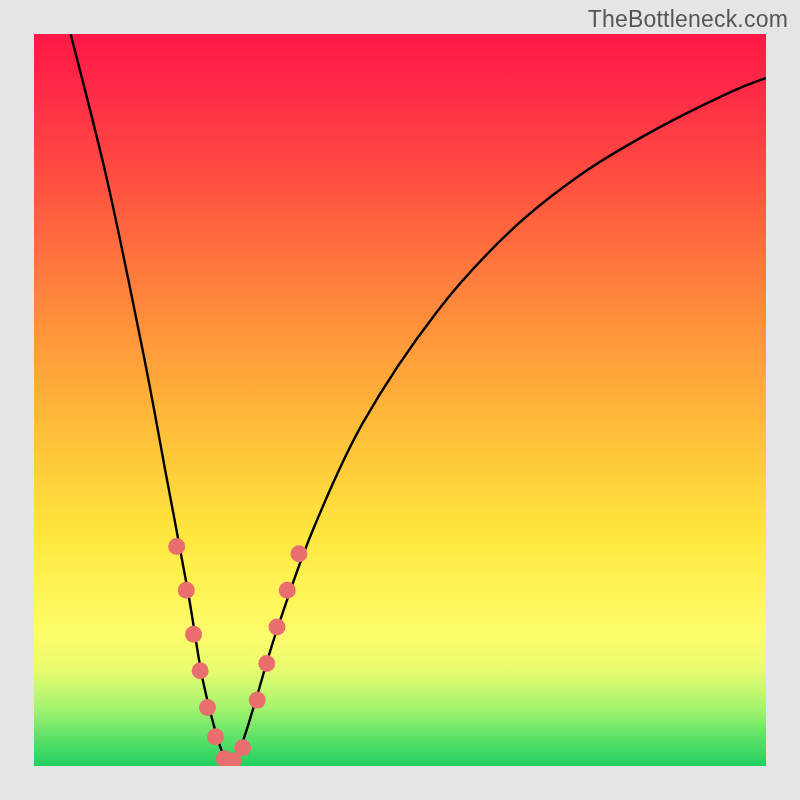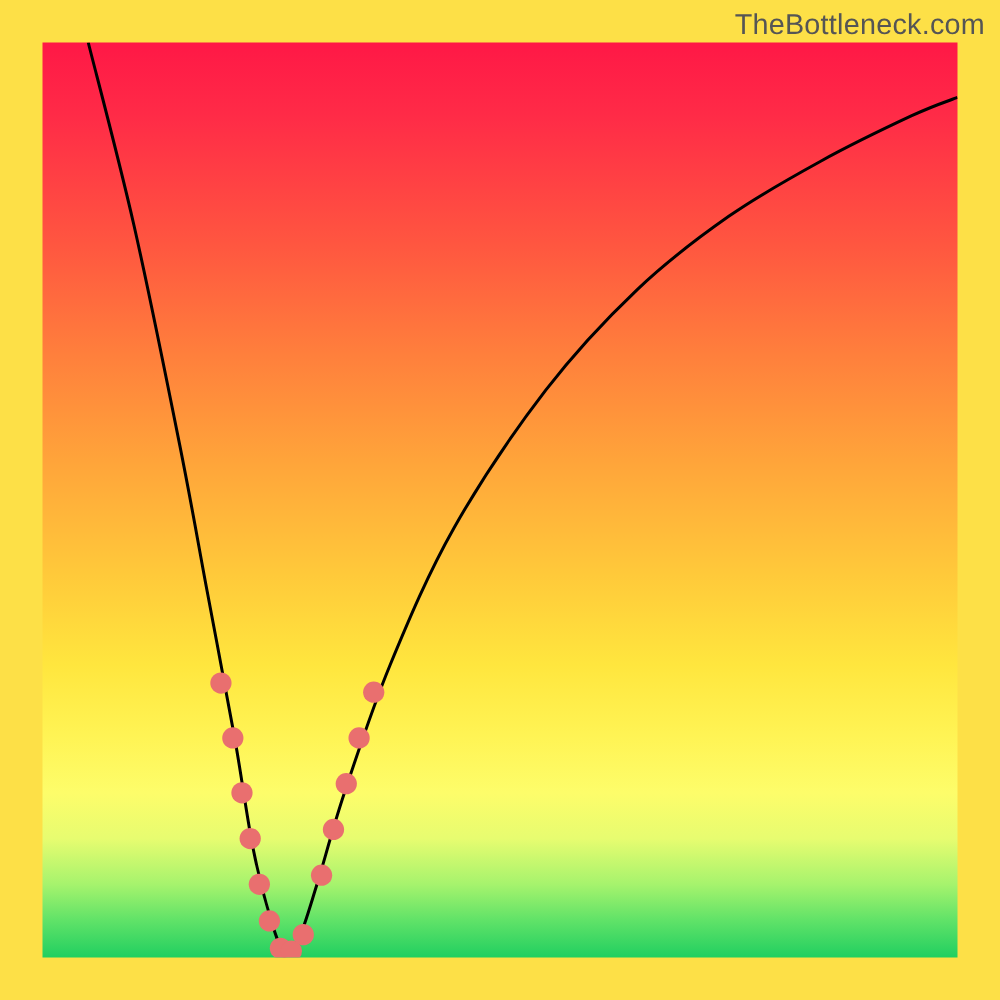--- a/index.html
+++ b/index.html
@@ -10,21 +10,21 @@
     overflow: hidden;
     background: #000;
     font-family: Arial, Helvetica, sans-serif;
   }
   .frame {
     position: absolute;
     left: 0;
     top: 0;
     width: 800px;
     height: 800px;
-    background: #fde047;
+    background: #e5e5e5;
   }
   .plot-area {
     position: absolute;
     left: 34px;
     top: 34px;
     width: 732px;
     height: 732px;
     
     background: linear-gradient(to bottom,
       #ff1846 0%,

